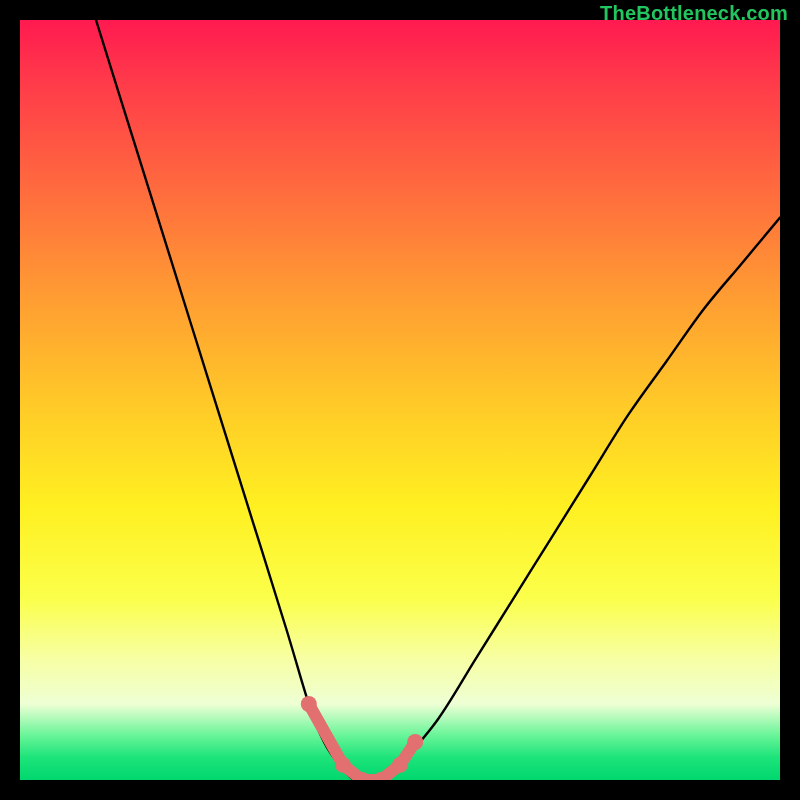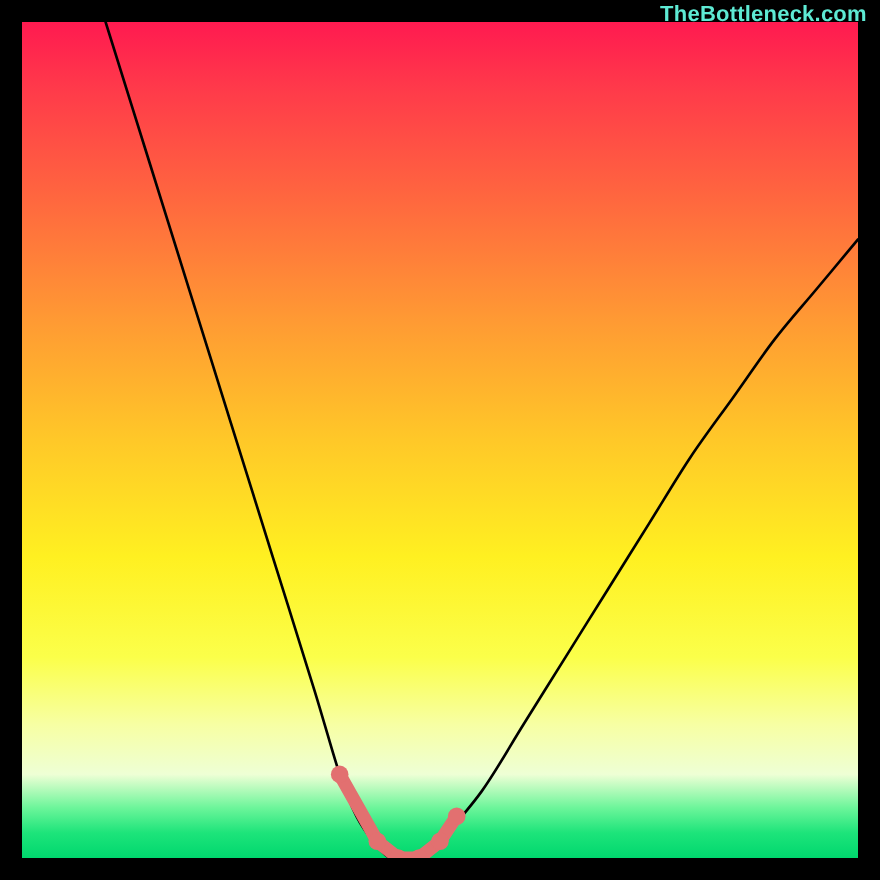--- a/index.html
+++ b/index.html
@@ -37,21 +37,21 @@
       #eeffd5 90%,
       #6cf59a 94%,
       #1de47a 97%,
       #00d76e 100%
     );
   }
   .watermark {
     position: absolute;
     top: 2px;
     right: 12px;
-    color: #5eead4;
+    color: #22c55e;
     font-size: 20px;
     font-weight: 600;
     letter-spacing: 0.2px;
     user-select: none;
   }
   svg.curve {
     position: absolute;
     top: 0;
     left: 0;
     width: 760px;

